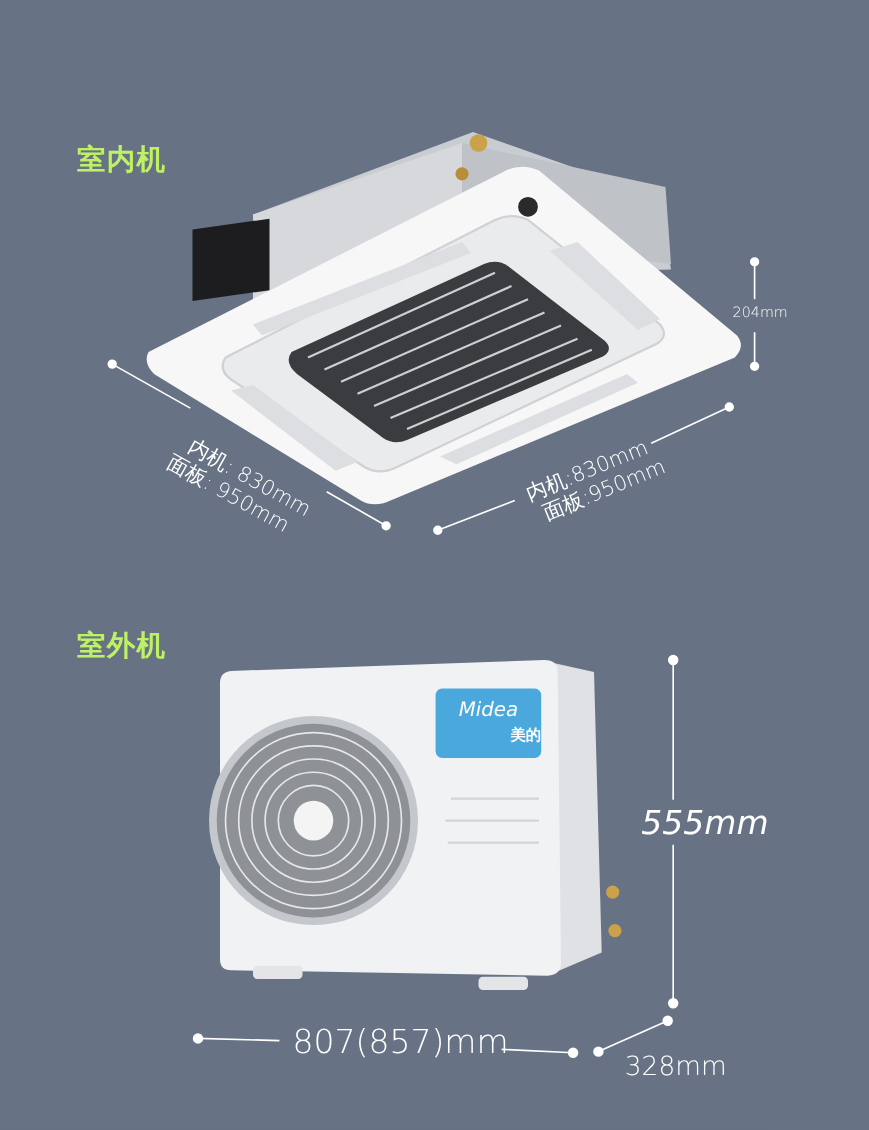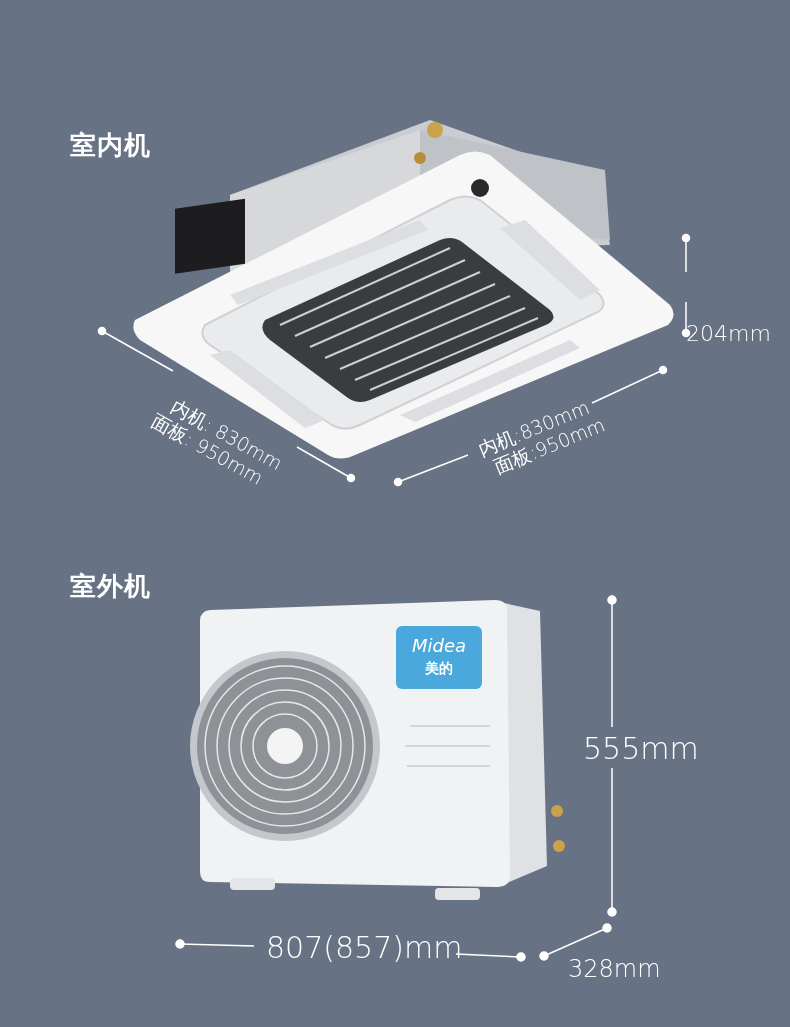--- a/index.html
+++ b/index.html
@@ -5,21 +5,21 @@
   html, body { margin: 0; padding: 0; }
   body {
     width: 790px; height: 1027px; overflow: hidden;
     background: #677384;
     font-family: "Liberation Sans", "DejaVu Sans", sans-serif;
     color: #ffffff;
     position: relative;
   }
   .section-title {
     position: absolute; font-size: 26px; font-weight: bold;
-    letter-spacing: 1px; color: #ffffff;
+    letter-spacing: 1px; color: #bef264;
     font-family: "DejaVu Sans", sans-serif;
   }
   .dim-label {
     position: absolute; color: #ffffff; white-space: nowrap;
     font-family: "DejaVu Sans", sans-serif; font-weight: 300;
   }
   .dim-svg { position: absolute; left: 0; top: 0; width: 790px; height: 1027px; pointer-events: none; }
   .product { position: absolute; }
 </style>
 </head>
@@ -88,21 +88,21 @@
     <line x1="456" y1="954" x2="521" y2="957"></line>
     <circle cx="180" cy="944" r="4"></circle>
     <circle cx="521" cy="957" r="4"></circle>
 
     <line x1="544" y1="956" x2="607" y2="928"></line>
     <circle cx="544" cy="956" r="4"></circle>
     <circle cx="607" cy="928" r="4"></circle>
   </g>
 </svg>
 
-<div class="dim-label" style="left:686px; top:277px; font-size:22px;margin-top:44px;">204mm</div>
+<div class="dim-label" style="left:666px; top:277px; font-size:13px;">204mm</div>
 <div class="dim-label" style="left:178px; top:395px; font-size:19px; line-height:22px; transform:rotate(29deg); transform-origin:left top;">
   <div>内机: 830mm</div>
   <div style="margin-left:-10px;">面板: 950mm</div>
 </div>
 <div class="dim-label" style="left:475px; top:440px; font-size:19px; line-height:22px; transform:rotate(-22deg); transform-origin:left top;">
   <div>内机:830mm</div>
   <div style="margin-left:8px;">面板:950mm</div>
 </div>
 
 <svg class="product" style="left:185px; top:596px;" width="390" height="315" viewBox="0 0 390 315">
@@ -128,20 +128,20 @@
   <g stroke="#d3d5d8" stroke-width="2">
     <line x1="225" y1="130" x2="305" y2="130"></line>
     <line x1="220" y1="150" x2="305" y2="150"></line>
     <line x1="222" y1="170" x2="305" y2="170"></line>
   </g>
 
   <circle cx="372" cy="215" r="6" fill="#c9a24a"></circle>
   <circle cx="374" cy="250" r="6" fill="#c9a24a"></circle>
 </svg>
 
-<div style="position:absolute; left:396px; top:626px; width:86px; height:63px; background:#4aa8dc; border-radius:6px; text-align:center; color:#fff;">
+<div style="position:absolute; left:396px; top:626px; width:96px; height:63px; background:#4aa8dc; border-radius:6px; text-align:center; color:#fff;">
   <div style="font-family:'DejaVu Sans',sans-serif; font-size:18px; font-style:italic; margin-top:10px; line-height:20px;">Midea</div>
-  <div style="font-family:Liberation Sans, sans-serif; font-size:14px; font-weight:bold; margin-top:4px;">美的</div>
+  <div style="font-family:Liberation Sans, sans-serif; font-size:14px; font-weight:bold; margin-top:4px;text-align:right;">美的</div>
 </div>
 
-<div class="dim-label" style="left:583px; top:731px; font-size:30px;">555mm</div>
+<div class="dim-label" style="left:583px; top:731px; font-size:30px;font-style:italic;">555mm</div>
 <div class="dim-label" style="left:266px; top:930px; font-size:30px;text-align:right;">807(857)mm</div>
 <div class="dim-label" style="left:568px; top:955px; font-size:24px;">328mm</div>
 
 </body></html>

